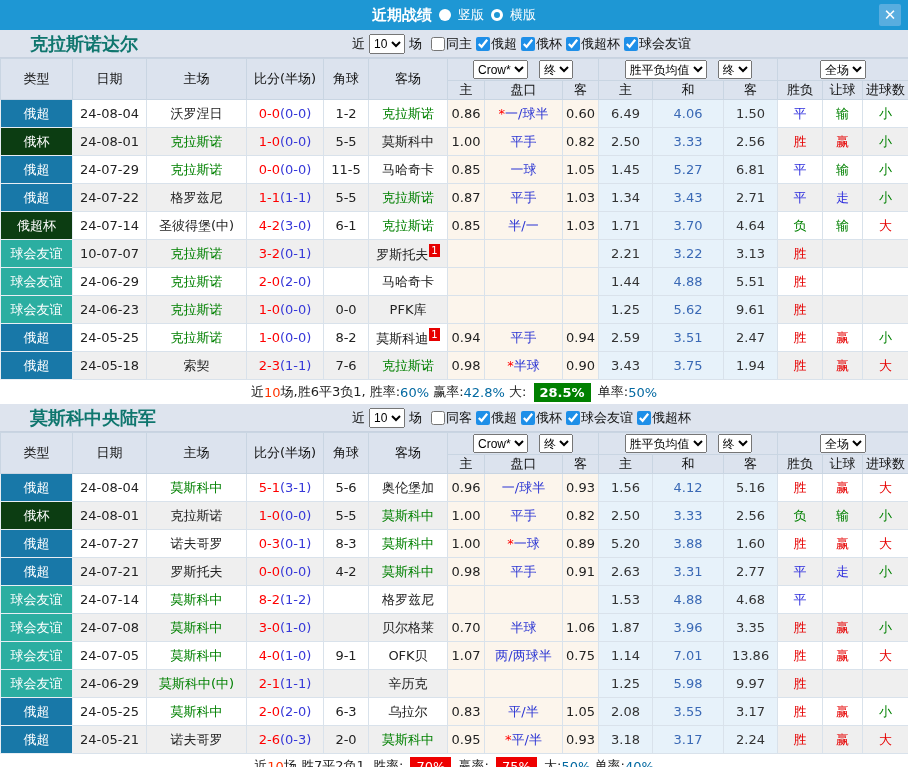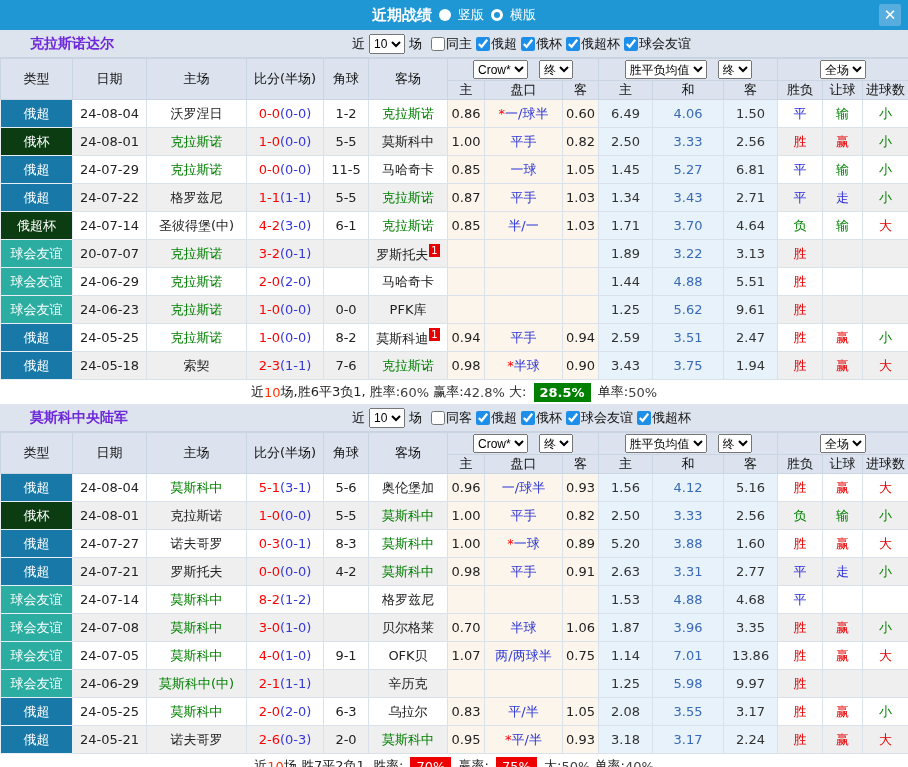--- a/index.html
+++ b/index.html
@@ -9,21 +9,21 @@
   .titlebar{height:30px;background:#1E97D4;position:relative;display:flex;align-items:center;justify-content:center;gap:7px;color:#fff}
   .titlebar .title{font-weight:bold;font-size:15px}
   .radio{width:12px;height:12px;border-radius:50%;display:inline-block;flex:0 0 auto}
   .radio.sel{background:#fff}
   .radio.unsel{border:3px solid #fff;background:transparent}
   .radio-label{font-size:13px}
   .close-btn{position:absolute;right:7px;top:4px;width:22px;height:22px;background:#58ADDF;border-radius:2px;
     color:#fff;font-weight:bold;font-size:15px;display:flex;align-items:center;justify-content:center;cursor:pointer}
   
   .sec-header{height:28px;background:#DEE4EE;border-bottom:1px solid #C8D2E0;position:relative;display:flex;align-items:center}
-  .team-name{margin-left:30px;font-weight:bold;font-size:14px;color:#6d28d9}
+  .team-name{margin-left:30px;font-weight:bold;font-size:18px;color:#0f766e}
   .filters{position:absolute;left:352px;display:flex;align-items:center;white-space:nowrap;color:#111}
   .filters select{margin:0 4px;height:20px;font-size:12px}
   .filters input[type=checkbox]{width:14px;height:14px;accent-color:#1E8FE8;margin:0 1px 0 9px}
   .filters .leagues input[type=checkbox]{margin-left:4px}
   .filters .leagues{display:inline-flex;align-items:center}
   
   table{border-collapse:collapse;table-layout:fixed;width:908px}
   th,td{border:1px solid #C9D5E2;text-align:center;padding:0;overflow:hidden;white-space:nowrap}
   thead th{background:#DCE3EE;font-weight:normal;color:#111;font-size:13px}
   thead tr.r1 th{height:22px}
@@ -39,21 +39,21 @@
   td.euro{background:#E7F2FA}
   td.euro.side{color:#333}
   td.euro.mid{color:#3A69B5}
   .sc-main{color:#F00}
   .sc-half{color:#3638D8}
   .badge1{display:inline-block;background:#E60000;color:#fff;font-size:10px;line-height:13px;padding:0 2px;margin-left:1px;vertical-align:5px}
   
   .summary{height:24px;display:flex;align-items:center;justify-content:center;font-size:13px}
   .summary span{white-space:pre}
   .summary .red{color:#F30}
-  .summary .blue{color:#404040}
+  .summary .blue{color:#0369a1}
   .summary .chip-green{background:#008000;color:#fff;font-weight:bold;padding:2px 6px;margin:0 3px}
   .summary .chip-red{background:#E00;color:#fff;padding:2px 6px;margin:0 3px}
 </style>
 </head>
 <body>
 
 <div class="titlebar">
   <span class="title">近期战绩</span>
   <span class="radio sel"></span>
   <span class="radio-label">竖版</span>
@@ -220,29 +220,29 @@
           <td class="asian">1.03</td>
           <td class="euro side">1.71</td>
           <td class="euro mid">3.70</td>
           <td class="euro side">4.64</td>
           <td class="z res"><span style="color: rgb(0, 128, 0);">负</span></td>
           <td class="z res"><span style="color: rgb(0, 128, 0);">输</span></td>
           <td class="z res"><span style="color: rgb(230, 0, 0);">大</span></td>
         </tr>
         <tr>
           <td class="type" style="background: rgb(43, 174, 161);">球会友谊</td>
-          <td class="z date">20-07-07</td>
+          <td class="z date">10-07-07</td>
           <td class="z team"><span style="color: rgb(0, 128, 0);">克拉斯诺</span></td>
           <td class="z score"><span class="sc-main">3-2</span><span class="sc-half">(0-1)</span></td>
           <td class="z corner"></td>
           <td class="z team"><span>罗斯托夫</span><span class="badge1">1</span></td>
           <td class="asian"></td>
           <td class="asian pan"></td>
           <td class="asian"></td>
-          <td class="euro side">1.89</td>
+          <td class="euro side">2.21</td>
           <td class="euro mid">3.22</td>
           <td class="euro side">3.13</td>
           <td class="z res"><span style="color: rgb(230, 0, 0);">胜</span></td>
           <td class="z res"><span></span></td>
           <td class="z res"><span></span></td>
         </tr>
         <tr>
           <td class="type" style="background: rgb(43, 174, 161);">球会友谊</td>
           <td class="z date">24-06-29</td>
           <td class="z team"><span style="color: rgb(0, 128, 0);">克拉斯诺</span></td>

